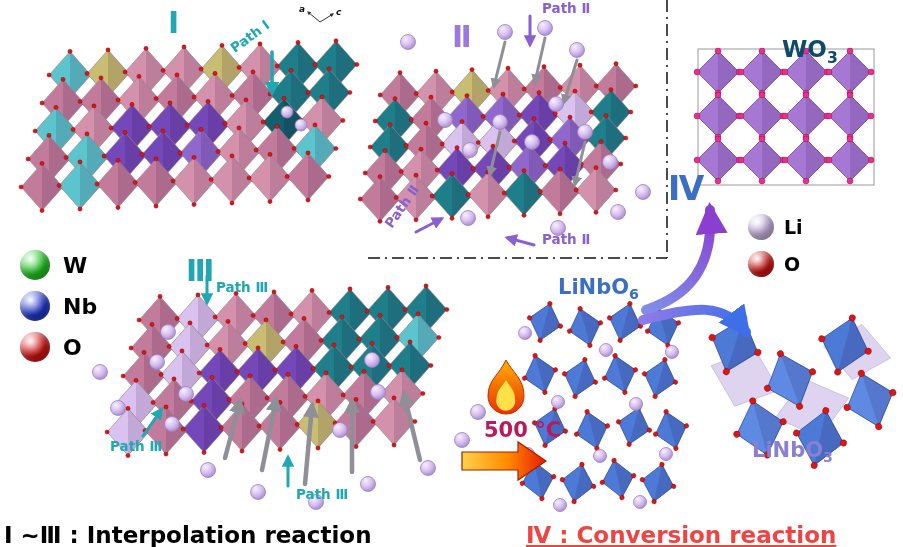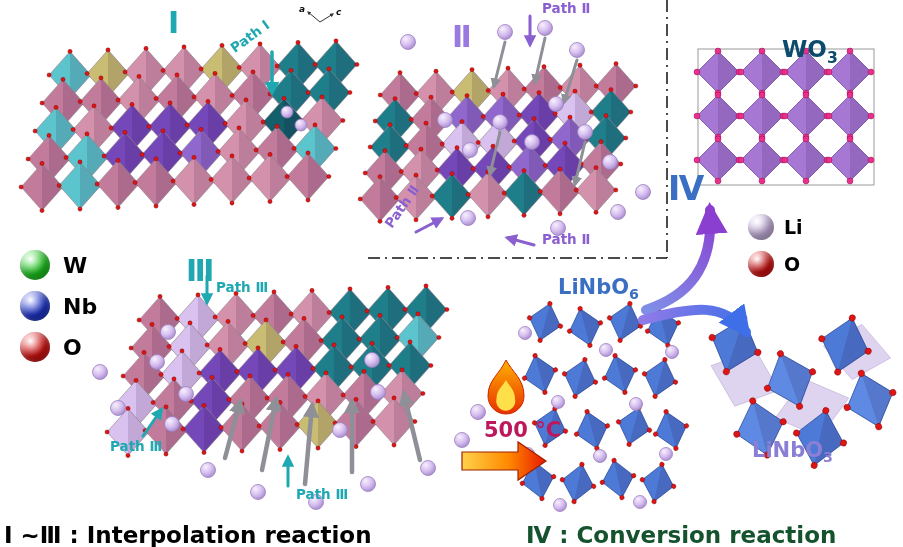--- a/index.html
+++ b/index.html
@@ -1423,15 +1423,15 @@
       <span class="sphere md" style="background: radial-gradient(circle at 35% 30%, rgb(255, 255, 255) 0%, rgb(215, 191, 240) 55%);"></span>
       <span class="legend-label">Li</span>
     </div>
     <div class="legend-item">
       <span class="sphere md" style="background: radial-gradient(circle at 35% 30%, rgb(255, 255, 255) 0%, rgb(224, 18, 18) 55%);"></span>
       <span class="legend-label">O</span>
     </div>
   </div>
 
   <div class="lbl caption" style="left: 4px; top: 514px; color: rgb(0, 0, 0); margin-top: 10px;">Ⅰ ~Ⅲ : Interpolation reaction</div>
-  <div class="lbl caption" style="left: 526px; top: 524px; color: #14532d;">Ⅳ : Conversion reaction</div>
+  <div class="lbl caption" style="left: 526px; top: 524px; color: #ef4444; text-decoration: underline;">Ⅳ : Conversion reaction</div>
 
 </div>
 
 </body></html>

